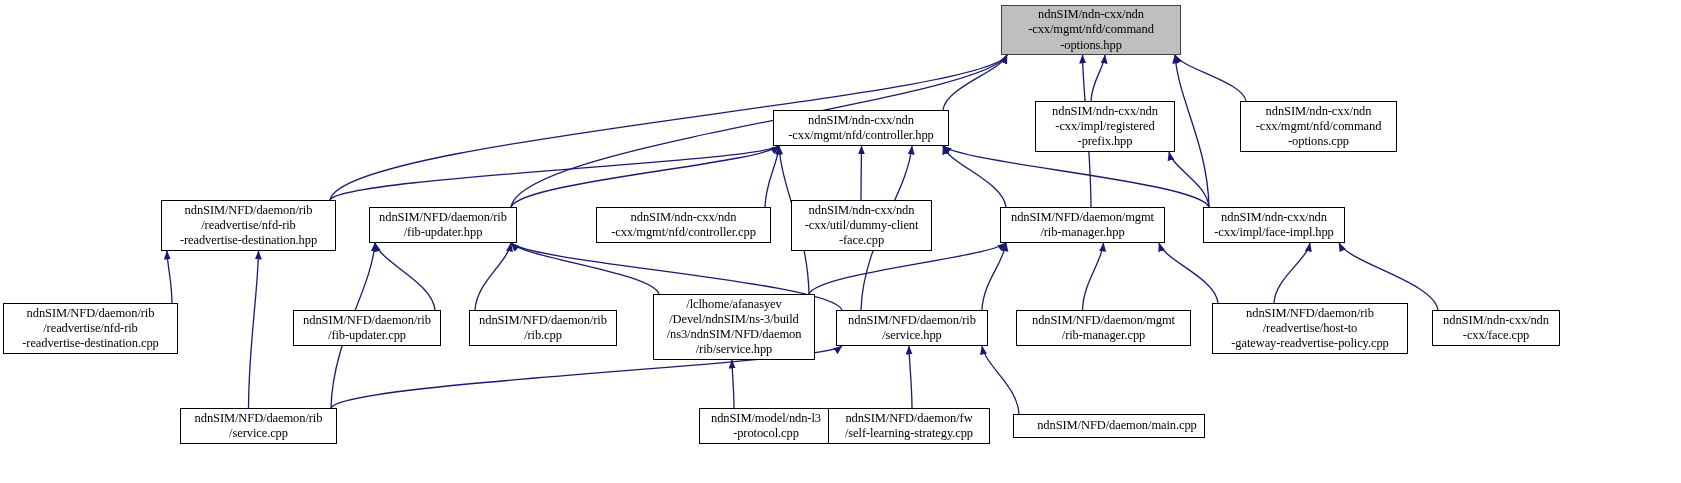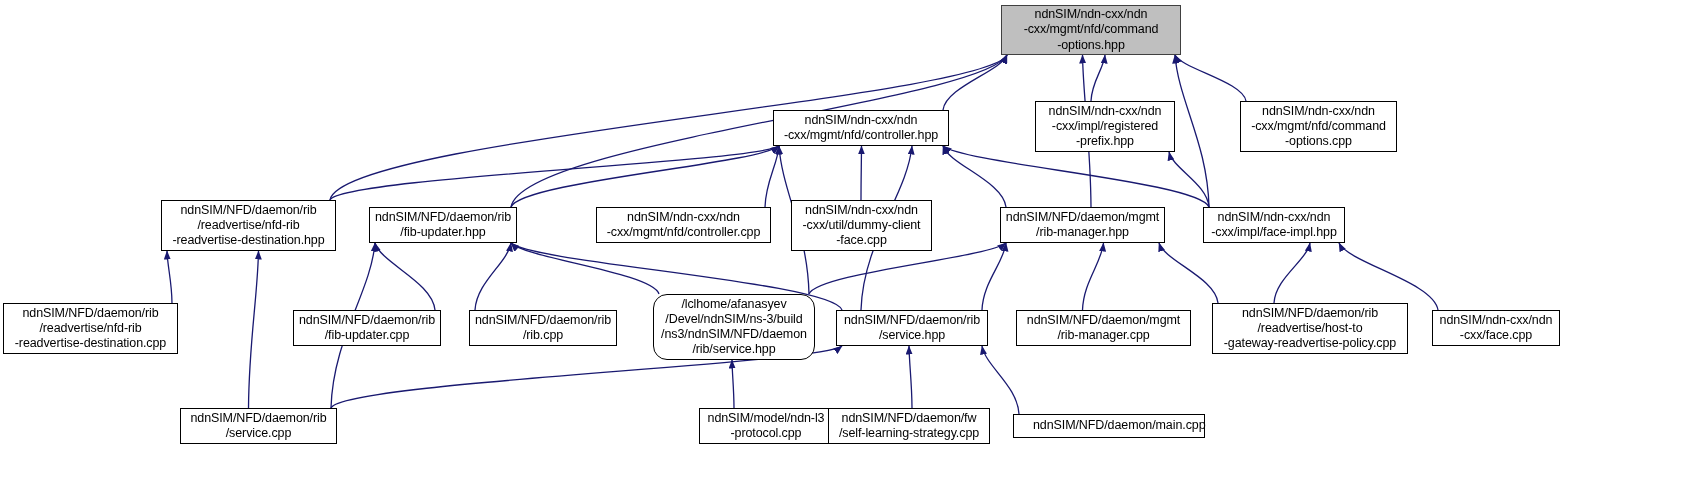--- a/index.html
+++ b/index.html
@@ -5,21 +5,21 @@
   html, body {
     margin: 0;
     padding: 0;
     background: #ffffff;
   }
   #canvas {
     position: relative;
     width: 1637px;
     height: 483px;
     background: #ffffff;
-    font-family: Liberation Sans, sans-serif;
+    font-family: Liberation Serif, serif;
     overflow: hidden;
   }
   #edges {
     position: absolute;
     left: 0;
     top: 0;
     width: 1681px;
     height: 483px;
     pointer-events: none;
   }
@@ -122,21 +122,21 @@
 /rib-manager.hpp</span></div>
     <div class="node" style="left: 1203px; top: 207px; width: 142px; height: 36px;"><span class="node-label">ndnSIM/ndn-cxx/ndn
 -cxx/impl/face-impl.hpp</span></div>
     <div class="node" style="left: 3px; top: 303px; width: 175px; height: 51px;"><span class="node-label">ndnSIM/NFD/daemon/rib
 /readvertise/nfd-rib
 -readvertise-destination.cpp</span></div>
     <div class="node" style="left: 293px; top: 310px; width: 148px; height: 36px;"><span class="node-label">ndnSIM/NFD/daemon/rib
 /fib-updater.cpp</span></div>
     <div class="node" style="left: 469px; top: 310px; width: 148px; height: 36px;"><span class="node-label">ndnSIM/NFD/daemon/rib
 /rib.cpp</span></div>
-    <div class="node" style="left: 653px; top: 294px; width: 162px; height: 66px; border-radius: 14px;"><span class="node-label">/lclhome/afanasyev
+    <div class="node" style="left: 653px; top: 294px; width: 162px; height: 66px;"><span class="node-label">/lclhome/afanasyev
 /Devel/ndnSIM/ns-3/build
 /ns3/ndnSIM/NFD/daemon
 /rib/service.hpp</span></div>
     <div class="node" style="left: 836px; top: 310px; width: 152px; height: 36px;"><span class="node-label">ndnSIM/NFD/daemon/rib
 /service.hpp</span></div>
     <div class="node" style="left: 1016px; top: 310px; width: 175px; height: 36px;"><span class="node-label">ndnSIM/NFD/daemon/mgmt
 /rib-manager.cpp</span></div>
     <div class="node" style="left: 1212px; top: 303px; width: 196px; height: 51px;"><span class="node-label">ndnSIM/NFD/daemon/rib
 /readvertise/host-to
 -gateway-readvertise-policy.cpp</span></div>

